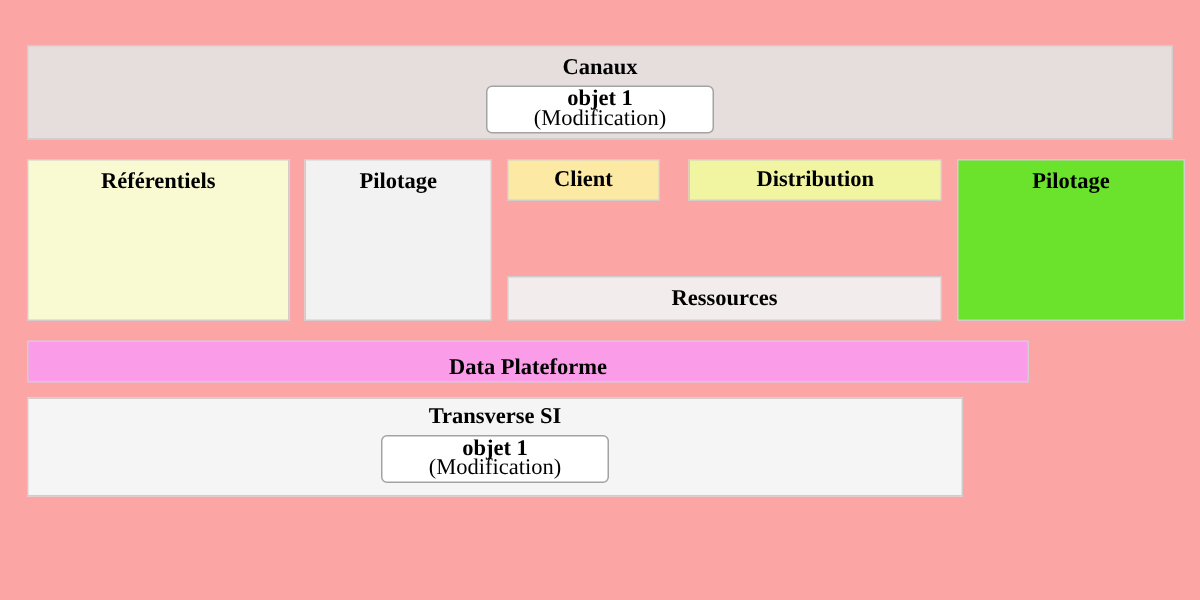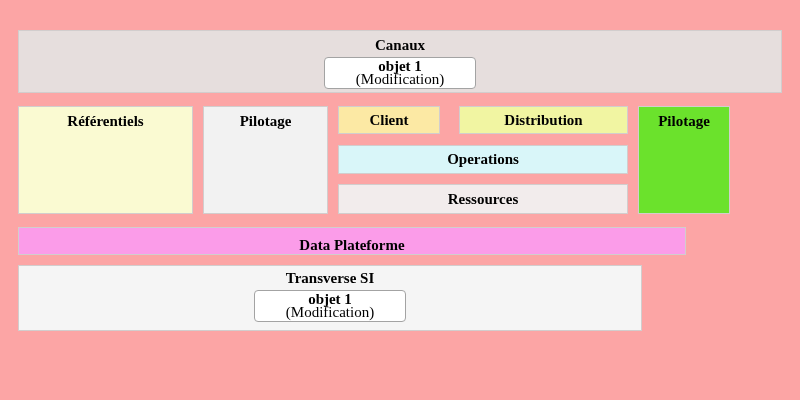--- a/index.html
+++ b/index.html
@@ -12,21 +12,21 @@
     overflow: hidden;
   }
   .band, .box { box-sizing: border-box; }
 
   .canaux {
     position: absolute; left: 18px; top: 30px; width: 764px; height: 63px;
     background: var(--canaux-bg); border: 1px solid var(--band-border);
     text-align: center; padding-top: 5px;
   }
   .row2 {
-    position: absolute; left: 18px; top: 106px; width: 712px; height: 108px;
+    position: absolute; left: 18px; top: 106px; width: 772px; height: 108px;
     display: flex; gap: 10px;
   }
   .big-box {
     border: 1px solid var(--band-border);
     text-align: center; padding-top: 5px;
   }
   .referentiels { width: 175px; background: var(--referentiels-bg); }
   .pilotage    { width: 125px; background: var(--pilotage-bg); }
   .middle-col  { width: 290px; display: flex; flex-direction: column; justify-content: space-between; }
   .subrow      { display: flex; gap: 19px; height: 28px; text-align: center; }
@@ -85,23 +85,20 @@
     </div>
     <div class="middle-col">
       <div class="subrow">
         <div class="box small-box client">
           <div class="title">Client</div>
         </div>
         <div class="box small-box distribution">
           <div class="title">Distribution</div>
         </div>
       </div>
-      <div class="box small-box operations">
-        <div class="title">Operations</div>
-      </div>
       <div class="box small-box ressources">
         <div class="title">Ressources</div>
       </div>
     </div>
     <div class="box big-box echanges">
       <div class="title">Pilotage</div>
     </div>
   </div>
 
   <div class="band dp-bar">

